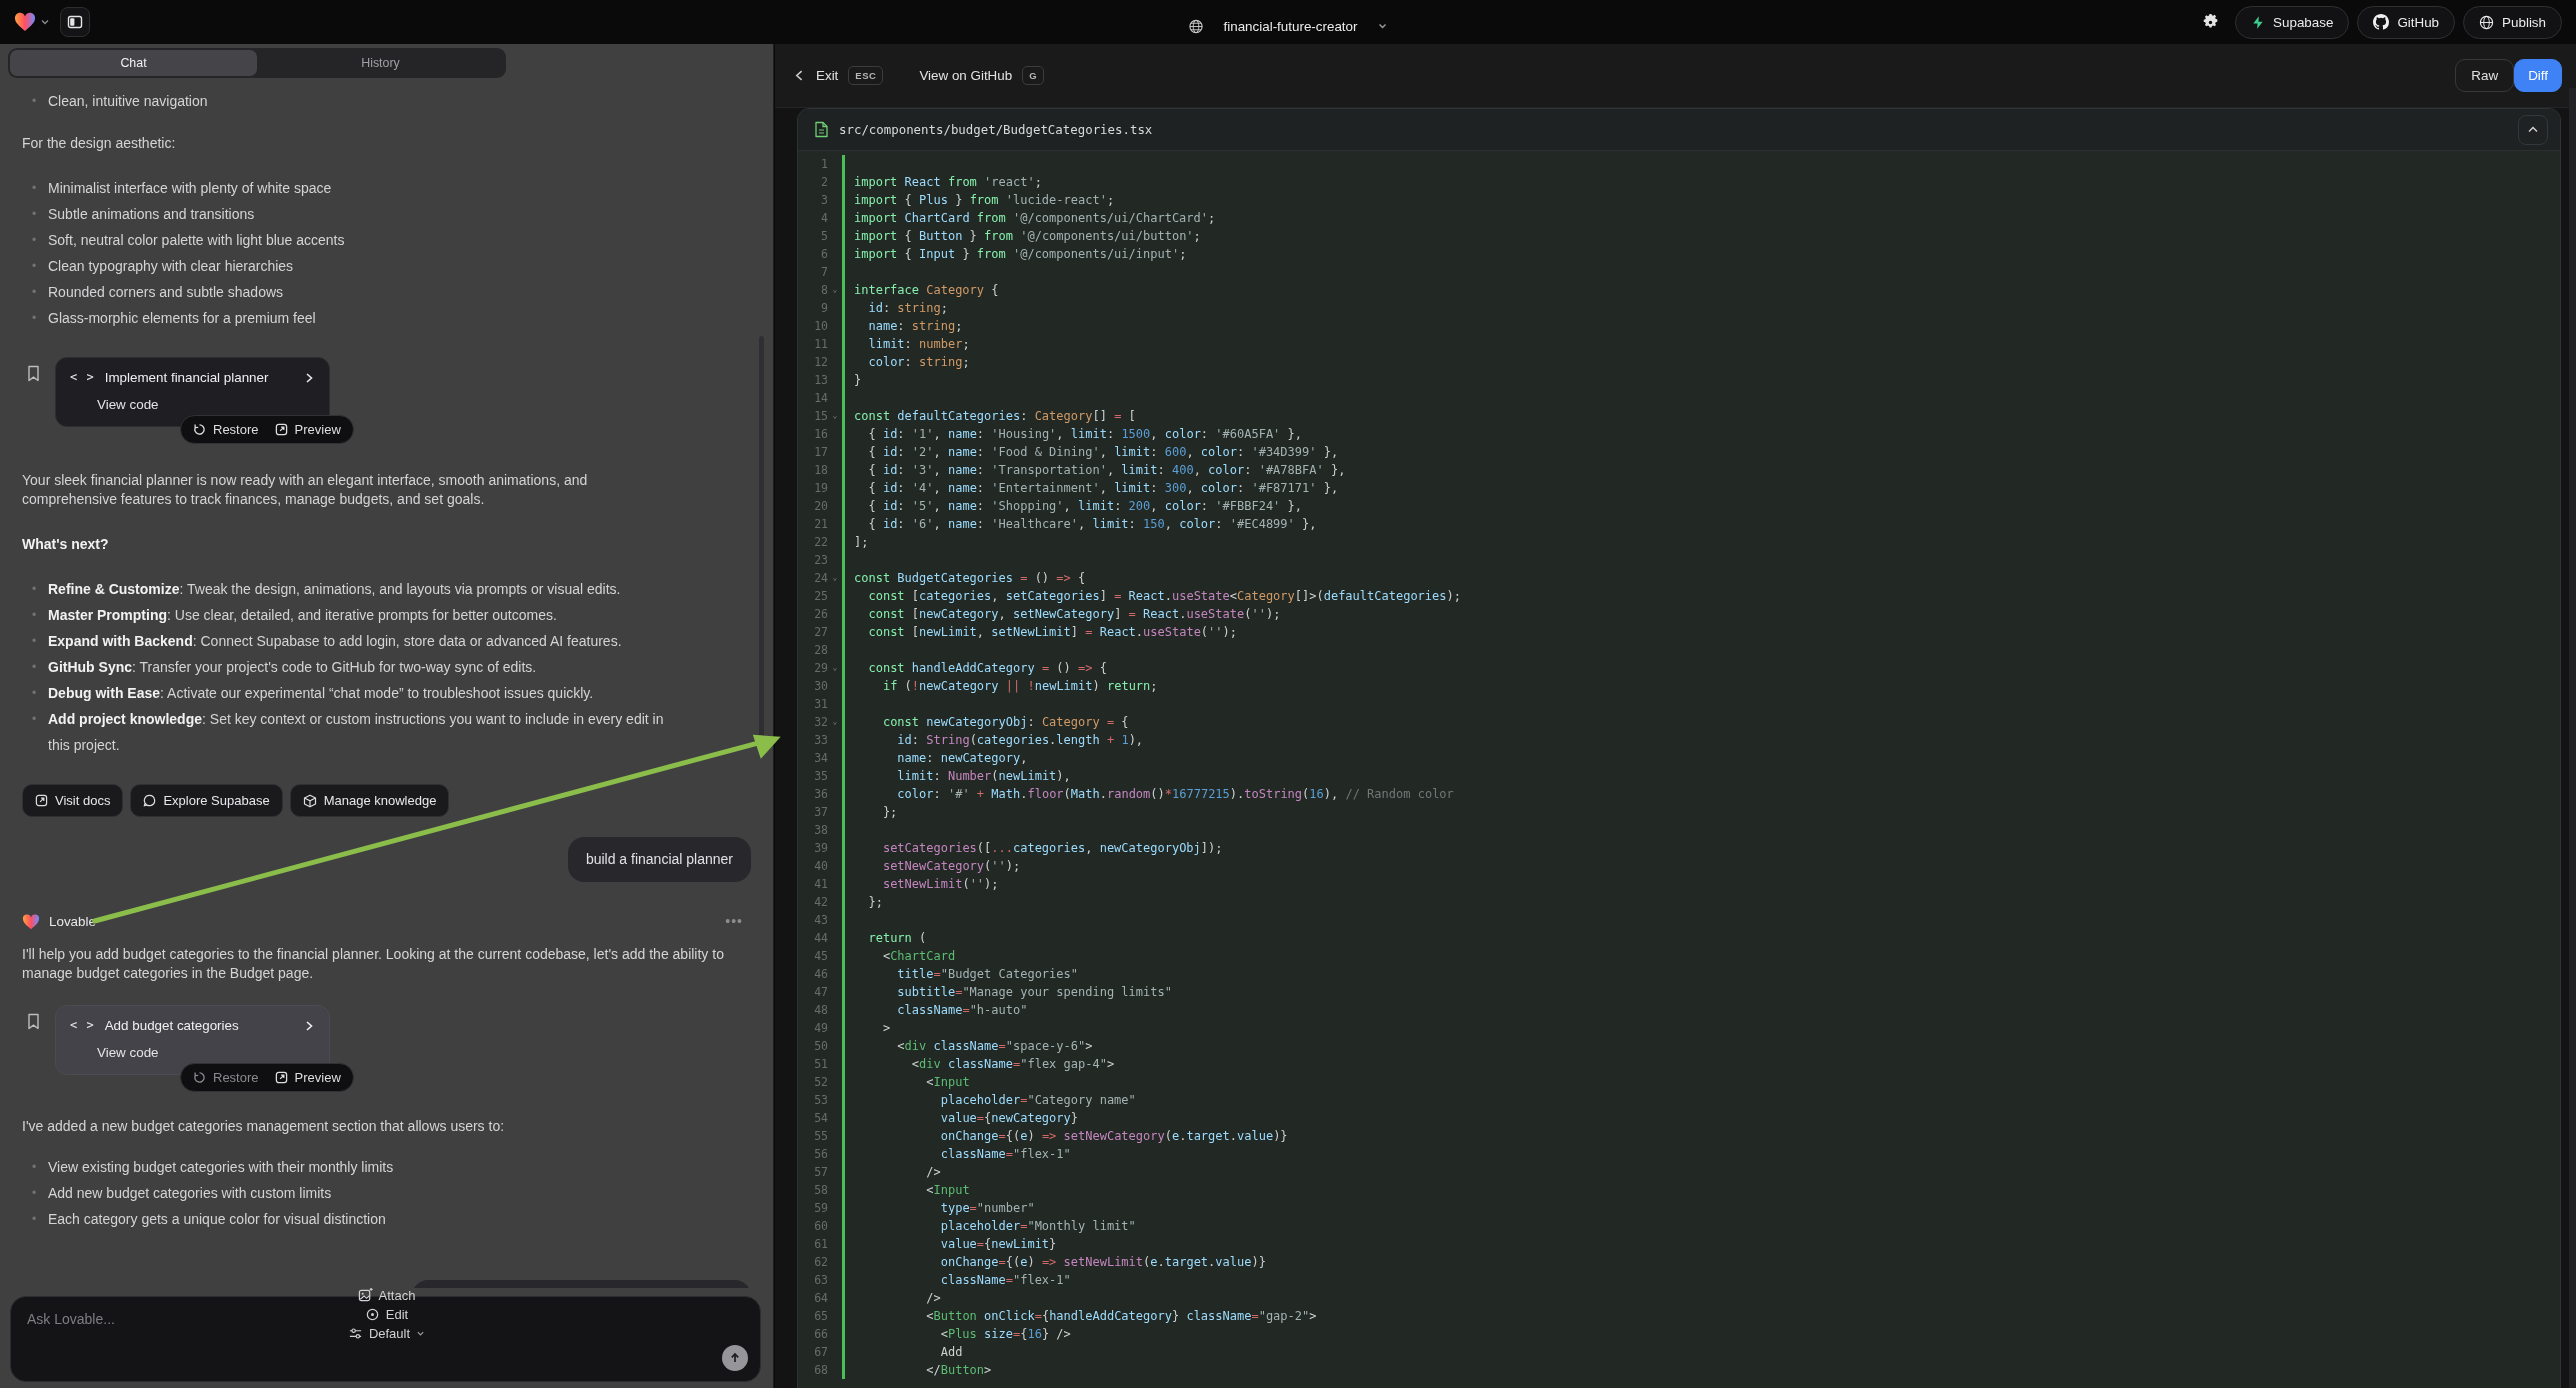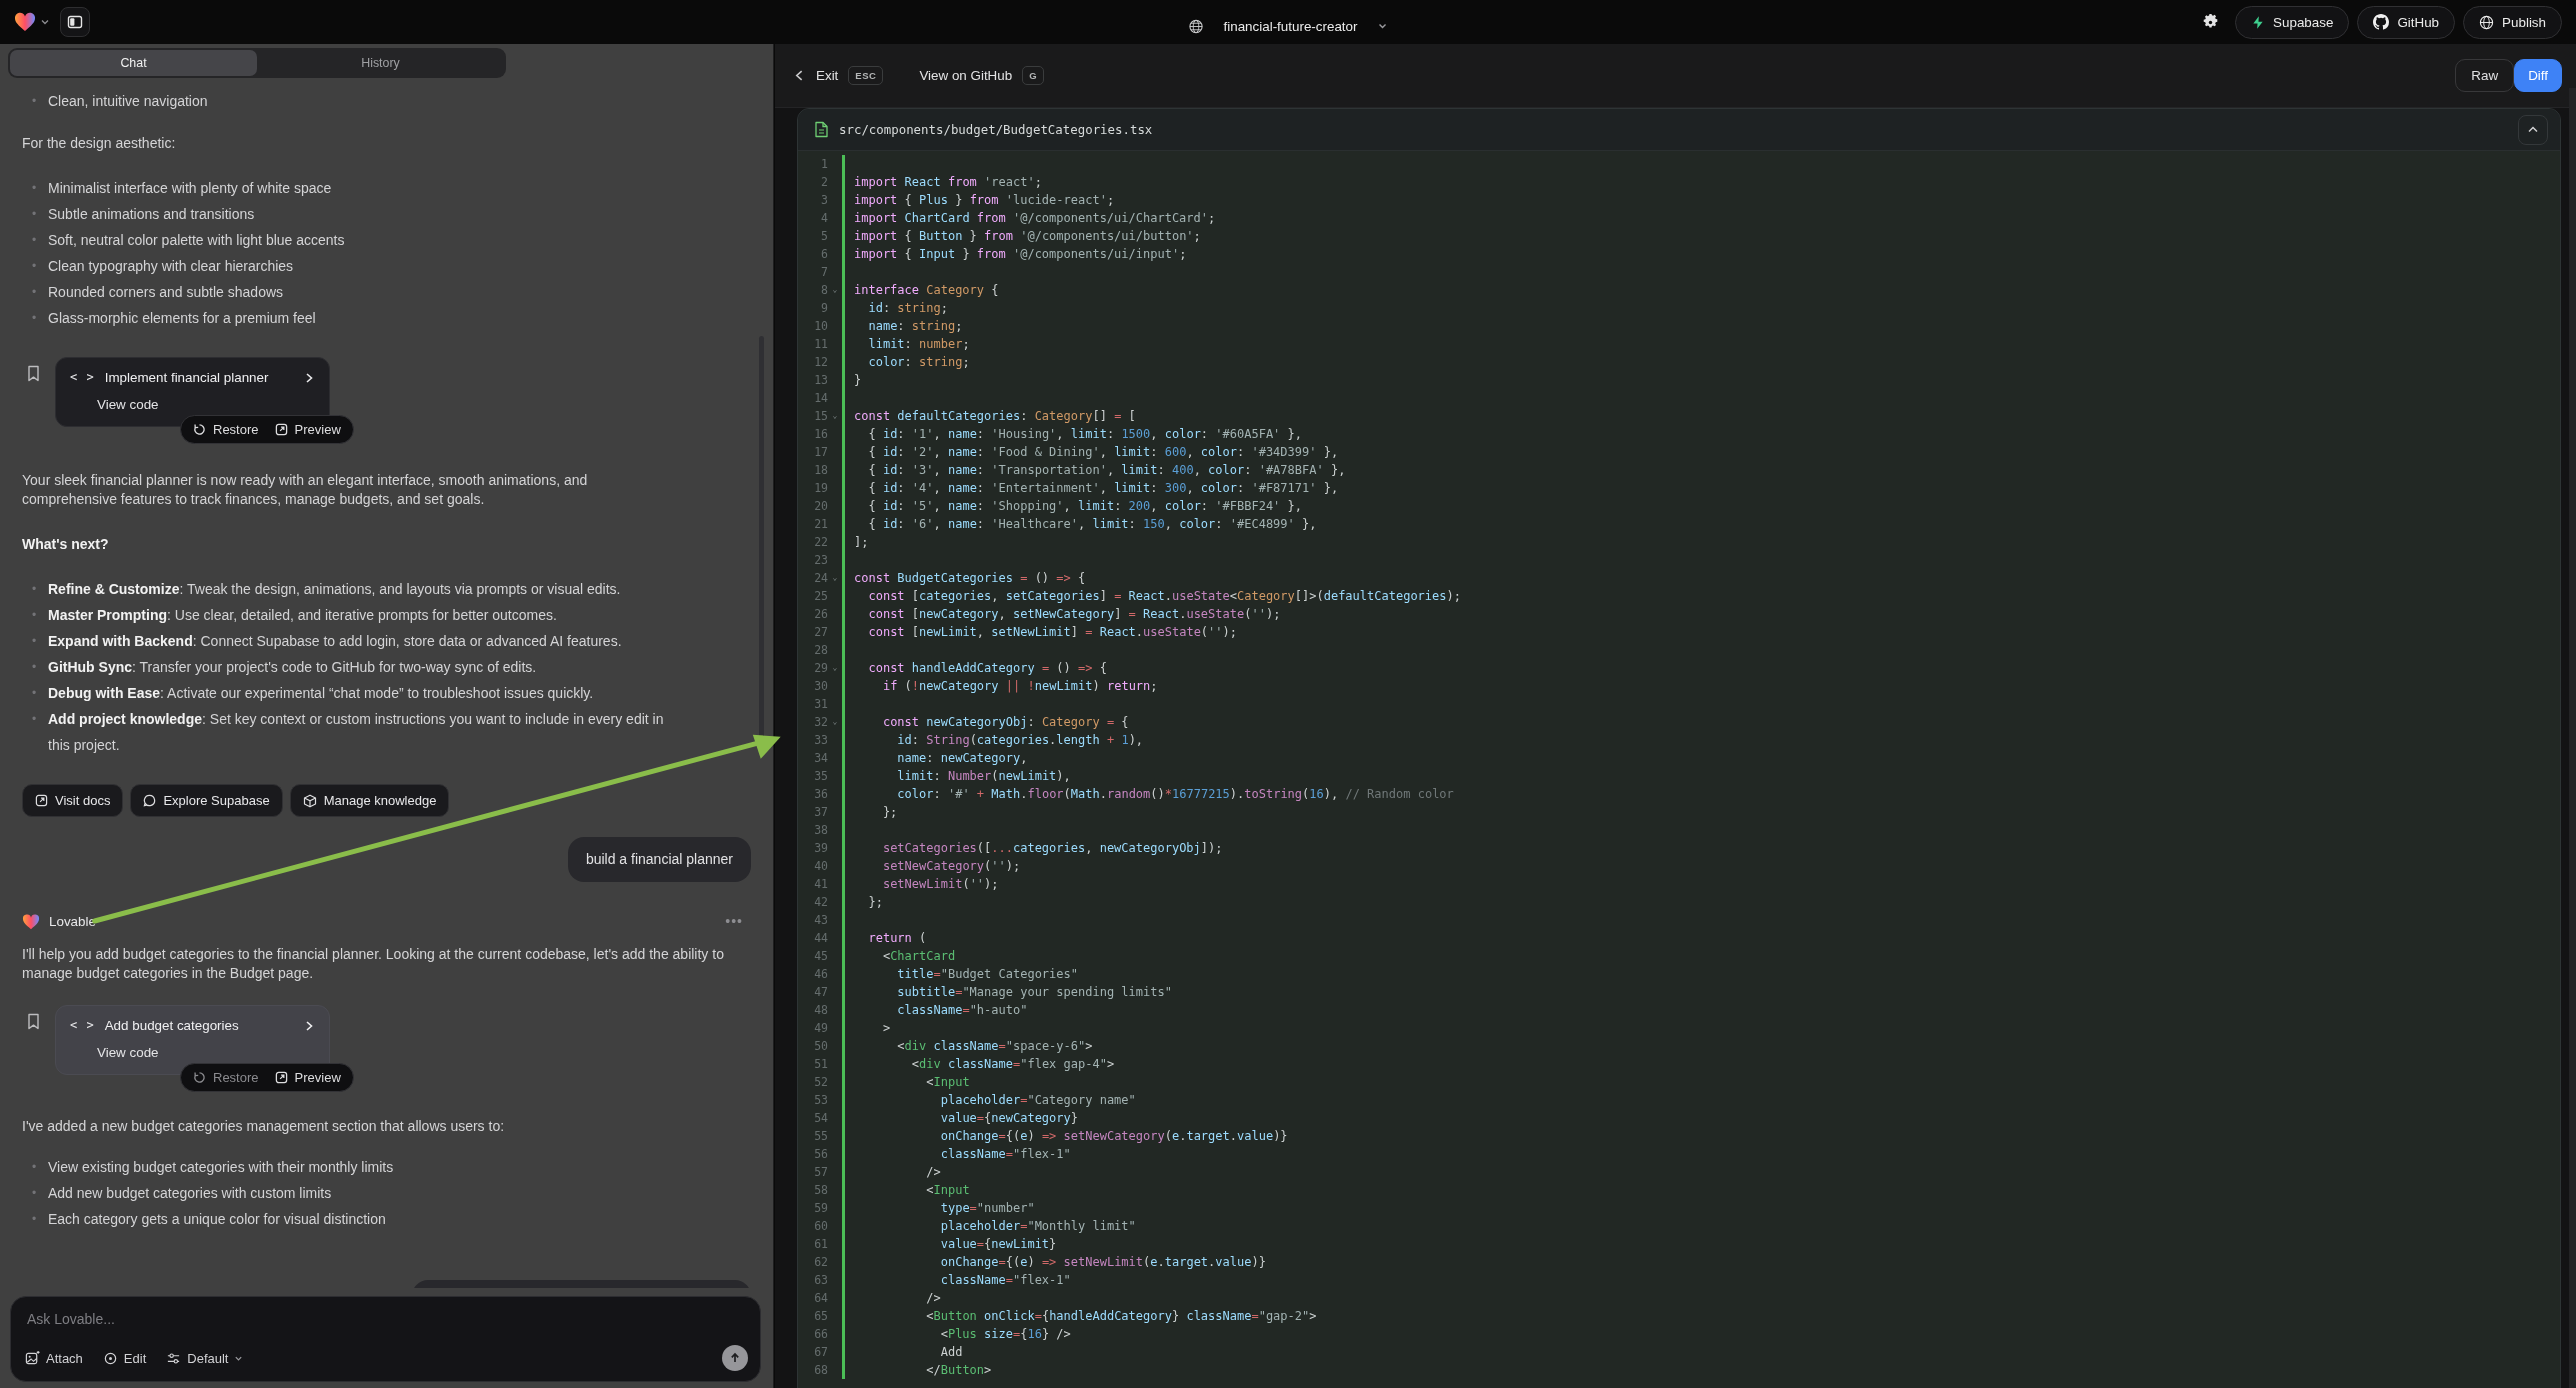--- a/index.html
+++ b/index.html
@@ -48,21 +48,21 @@
   .bubble-row { display:flex; justify-content:flex-end; margin-top:20px; }
   .bubble { background:#28282c; border-radius:16px; padding:13px 18px; font-size:14px; color:#e2e2e4; max-width:558px; }
 
   .lov-row { display:flex; align-items:center; gap:9px; margin-top:30px; }
   .lov-name { font-size:13.4px; color:#e8e8ea; }
   .dots { margin-left:auto; margin-right:8px; color:#8d8d91; font-size:14px; letter-spacing:1px; cursor:pointer; }
 
   
   .composer { position:absolute; left:10px; right:12px; bottom:6px; height:86px; background:#141417; border:1px solid #2d2d31; border-radius:16px; padding:14px 14px 10px 16px; }
   .composer-ph { font-size:14px; color:#7e7e83; }
-  .composer-row { position:absolute; left:14px; right:12px; bottom:10px; display:flex; align-items:center; gap:20px; }
+  .composer-row { position:absolute; left:14px; right:12px; bottom:10px; display:flex; align-items:center; gap:4px;flex-direction:column; }
   .cbtn { display:flex; align-items:center; gap:6px; font-size:13px; color:#d2d2d5; cursor:pointer; }
   .send-btn { margin-left:auto; width:26px; height:26px; border-radius:50%; background:#96969a; display:flex; align-items:center; justify-content:center; cursor:pointer; border:none; }
 
   .chat-sb { position:absolute; right:9px; top:292px; width:5px; height:418px; background:#2f2f33; border-radius:3px; }
 
   
   .editor-panel { position:absolute; top:44px; left:775px; right:0; bottom:0; background:#131314; }
   .editor-header { height:64px; background:#1a1a1b; border-bottom:1px solid #242426; display:flex; align-items:center; padding:0 14px 0 18px; }
   .eh-left { display:flex; align-items:center; gap:10px; font-size:13.4px; color:#e3e3e4; }
   .kbd { font-size:9.5px; letter-spacing:0.5px; color:#b4b6b7; border:1px solid #3a3c3d; border-radius:5px; padding:3px 6px; font-weight:bold; }
@@ -75,21 +75,21 @@
   .fc-header { height:42px; display:flex; align-items:center; gap:10px; padding:0 12px 0 16px; background:#1e2223; border-bottom:1px solid #2a2f30; }
   .fc-path { font-family:"DejaVu Sans Mono", monospace; font-size:12.4px; color:#d7dbdb; flex:1; }
   .collapse-btn { width:30px; height:30px; border:1px solid #34383a; border-radius:8px; background:transparent; display:flex; align-items:center; justify-content:center; cursor:pointer; }
 
   .code { padding-top:4px; background:#222824; font-family:"DejaVu Sans Mono", monospace; font-size:12px; height:100%; }
   .cl { display:flex; height:18px; line-height:18px; }
   .ln { width:30px; text-align:right; color:#656d6d; font-size:11.5px; flex:none; }
   .fold { width:14px; text-align:center; color:#7b8383; font-size:8px; flex:none; }
   .gbar { width:3px; background:#4bbe56; flex:none; margin-right:9px; }
   .ct { white-space:pre; color:#cdd2d2; }
-  .tk-kw{color:#f0abfc} .tk-id{color:#9cdcfe} .tk-fn{color:#c586c0}
+  .tk-kw{color:#86efac} .tk-id{color:#9cdcfe} .tk-fn{color:#c586c0}
   .tk-type{color:#d19a66} .tk-str{color:#a3b3b3} .tk-num{color:#5b9fd6}
   .tk-cmt{color:#707879} .tk-tag{color:#5bbe73} .tk-op{color:#d16969} .tk-pln{color:#cdd2d2}
 
   .win-sb { position:absolute; right:0; top:44px; bottom:0; width:7px; background:#232325; }
 
   .arrow-overlay { position:absolute; inset:0; pointer-events:none; z-index:60; }
   svg { display:block; }
 </style>
 </head>
 <body>

